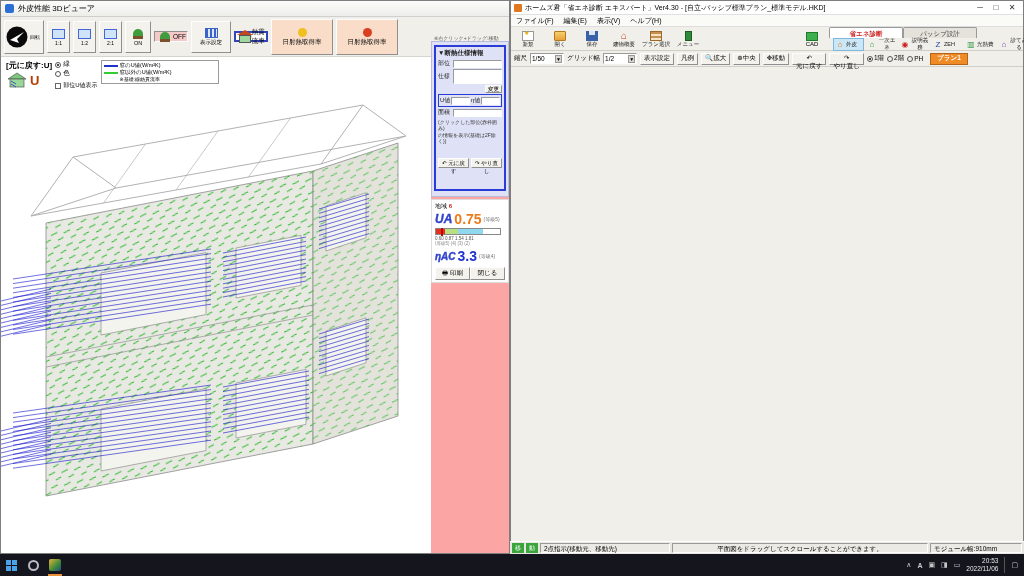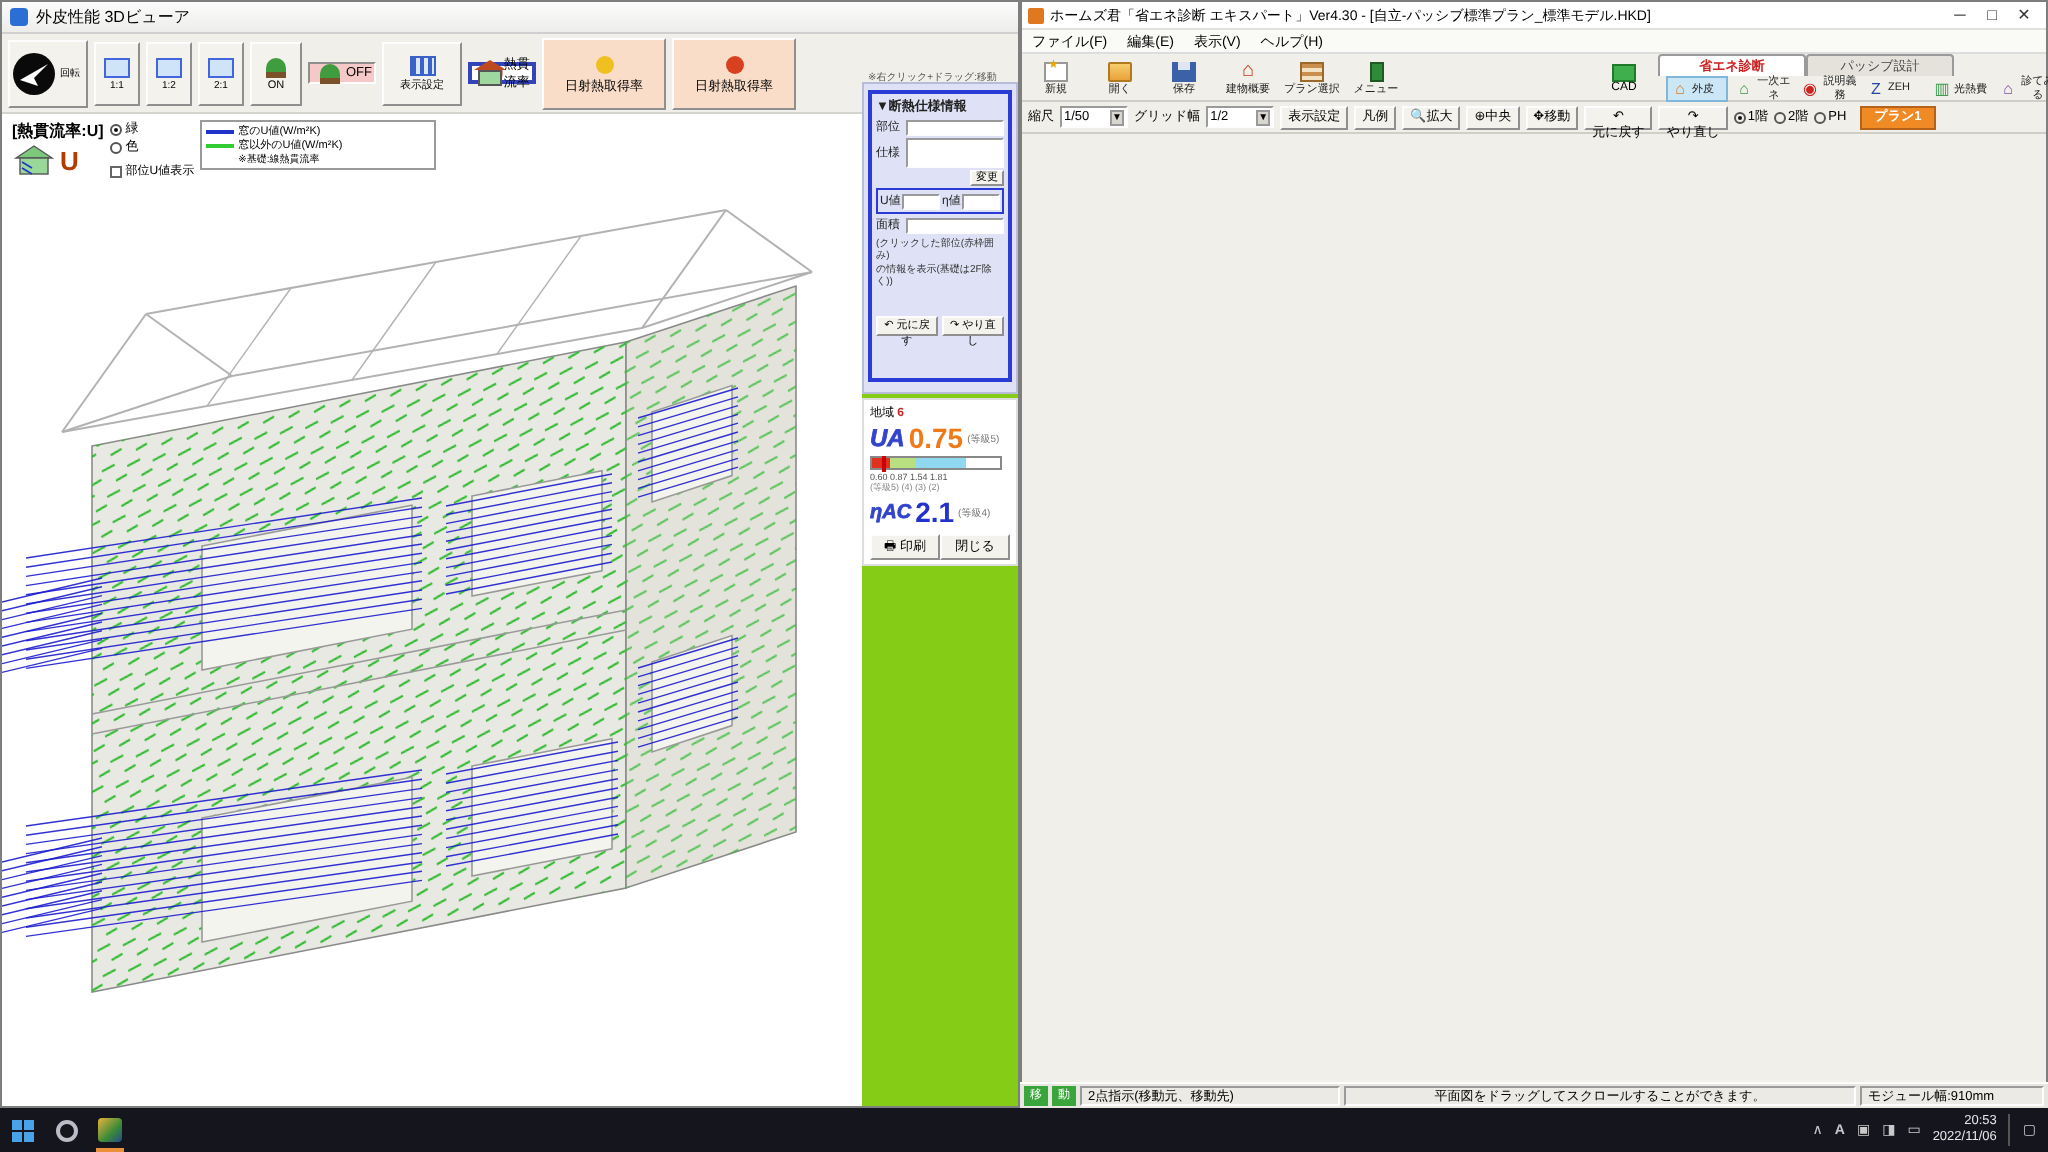--- a/index.html
+++ b/index.html
@@ -2,21 +2,21 @@
 <html><head>
 <meta charset="utf-8">
 <style>
 *{margin:0;padding:0;box-sizing:border-box;font-family:"Liberation Sans","DejaVu Sans",sans-serif}
 html,body{width:1024px;height:576px;overflow:hidden}
 body{position:relative;background:#3c6e9f}
 .abs{position:absolute}
 .f4{font-size:4.5px}.f5{font-size:5px}.f55{font-size:5.5px}.f6{font-size:6px}.f65{font-size:6.5px}
 .f7{font-size:7px}.f8{font-size:8px}
 .bv{background:#f3f2ec;border:1px solid;border-color:#fdfdfd #8f8f8f #8f8f8f #fdfdfd;cursor:default}
-.win{position:absolute;background:#84cc16;border:1px solid #7e7e7e}
+.win{position:absolute;background:#fca5a5;border:1px solid #7e7e7e}
 
 .vwin{left:0;top:0;width:510px;height:554px}
 .vtitle{height:16px;background:linear-gradient(#fcfcfc,#ededea);display:flex;align-items:center;gap:4px;padding:0 4px;border-bottom:1px solid #cfcfcf}
 .vtico{width:9px;height:9px;background:#2c6fd4;border-radius:2px}
 .vtools{height:40px;display:flex;align-items:center;gap:3px;padding:2px 3px;background:#f0efe9;border-bottom:1px solid #d5d5d0}
 .rotbtn{width:40px;height:34px;display:flex;align-items:center;gap:1px}
 .tgl{width:23px;height:32px;text-align:center;font-size:5px;padding-top:1px}
 .tgl .mon{display:block;width:13px;height:10px;margin:1px auto;border:1px solid #4466dd;background:#cfe4f8}
 .onoff{width:26px;height:32px;text-align:center;font-size:5.5px}
 .onoff .tree{display:block;width:10px;height:10px;margin:1px auto;border-radius:50% 50% 0 0;background:#3f9c3f;border-bottom:3px solid #7a512a}
@@ -261,21 +261,21 @@
       <line x1="0" y1="443.2" x2="50" y2="431.2" stroke="#1c1ccf" stroke-width="0.7" opacity="0.9"></line>
       <line x1="0" y1="447.6" x2="50" y2="435.6" stroke="#1c1ccf" stroke-width="0.7" opacity="0.9"></line>
       <line x1="0" y1="452" x2="50" y2="440" stroke="#1c1ccf" stroke-width="0.7" opacity="0.9"></line>
       <line x1="0" y1="456.4" x2="50" y2="444.4" stroke="#1c1ccf" stroke-width="0.7" opacity="0.9"></line>
       <line x1="0" y1="460.8" x2="50" y2="448.8" stroke="#1c1ccf" stroke-width="0.7" opacity="0.9"></line>
       <line x1="0" y1="465.2" x2="50" y2="453.2" stroke="#1c1ccf" stroke-width="0.7" opacity="0.9"></line>
     </svg>
 
   <div class="legend abs">
     <div>
-      <div class="f8" style="font-weight:bold">[熱貫流率:U]</div>
+      <div class="f8" style="font-weight:bold">[元に戻す:U]</div>
       <div style="display:flex;align-items:center;gap:2px">
         <svg width="22" height="18">
           <polygon points="2,8 11,2 20,8" fill="#7cc87c" stroke="#555" stroke-width="0.7"></polygon>
           <rect x="4" y="8" width="14" height="8" fill="#9ad89a" stroke="#555" stroke-width="0.7"></rect>
           <path d="M5,10 l5,3 M5,13 l5,3" stroke="#2233cc" stroke-width="0.8"></path>
         </svg>
         <span style="color:#b33c00;font-weight:bold;font-size:13px">U</span>
       </div>
     </div>
     <div class="f65">
@@ -347,21 +347,21 @@
     <div class="bar">
       <span style="width:9px;background:#e03020"></span>
         <span style="width:13px;background:#b8e080"></span>
         <span style="width:25px;background:#8fd8f0"></span>
       <span style="position:absolute;left:5px;top:-1px;width:2px;height:8px;background:#cc0000"></span>
     </div>
     <div class="f4" style="color:#555">0.60  0.87  1.54  1.81</div>
     <div class="f4" style="color:#888">(等級5) (4)  (3)  (2)</div>
     <div class="uaRow etaRow" style="margin-top:2px">
         <span class="uaU">ηAC</span>
-        <span class="uaV">2.1</span>
+        <span class="uaV">3.3</span>
         <span class="grsm">(等級4)</span>
       </div>
     <div class="vrbtns">
       <button class="bv">🖶 <span>印刷</span></button>
       <button class="bv">閉じる</button>
     </div>
   </div>
 </div>
 
 <div class="win awin">

